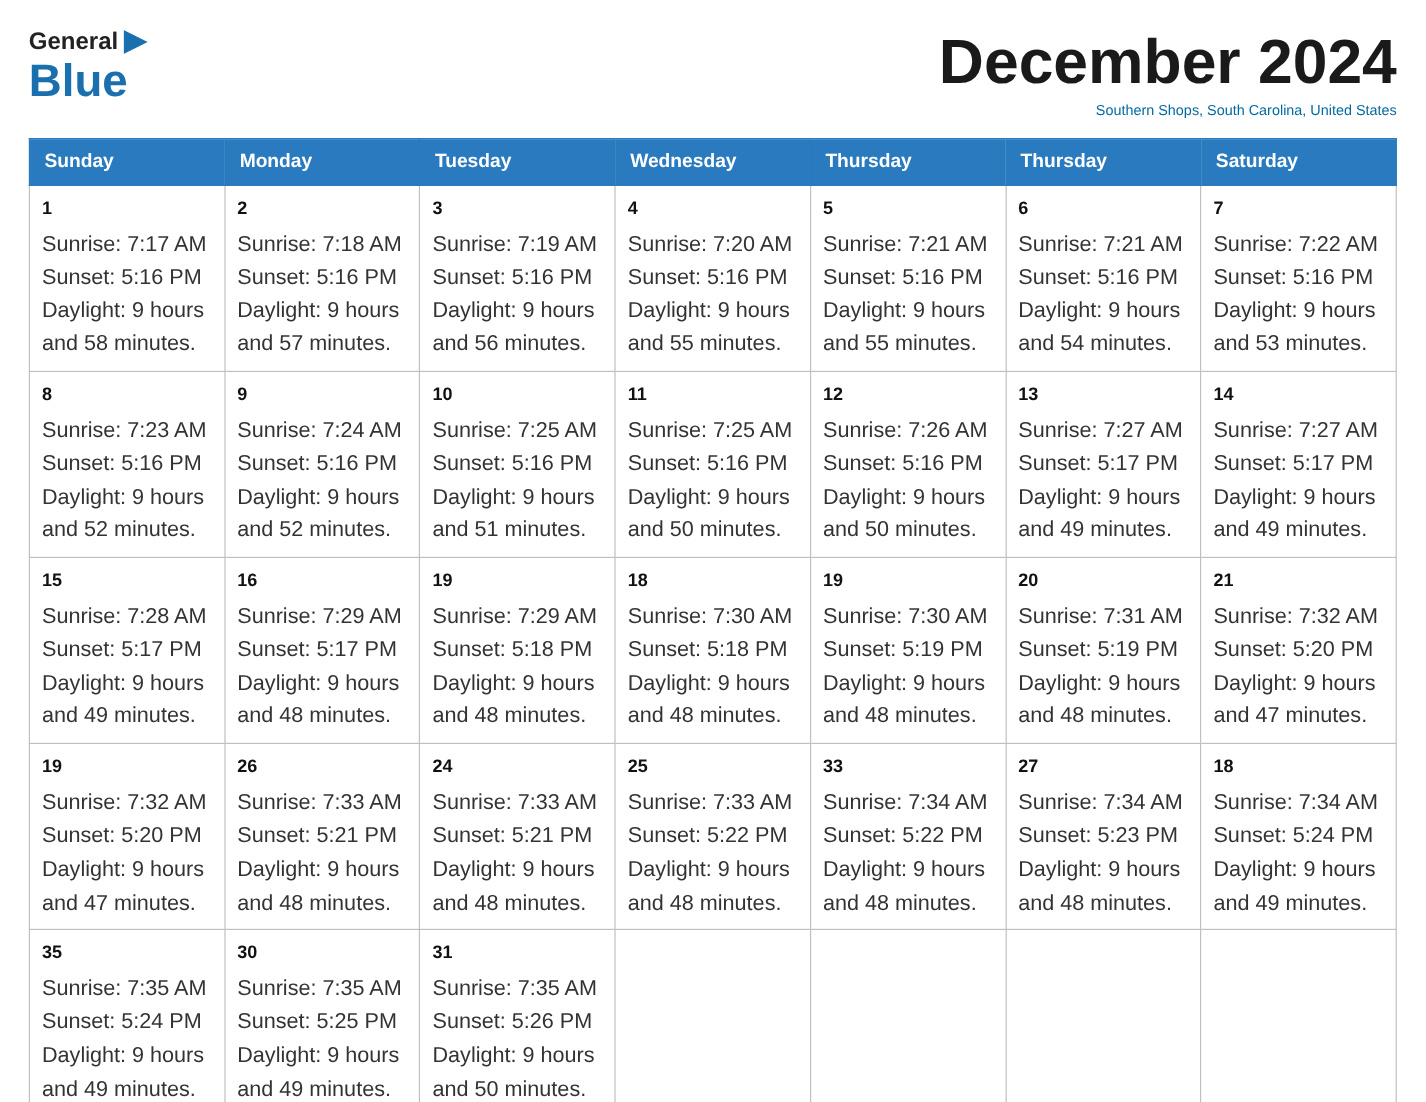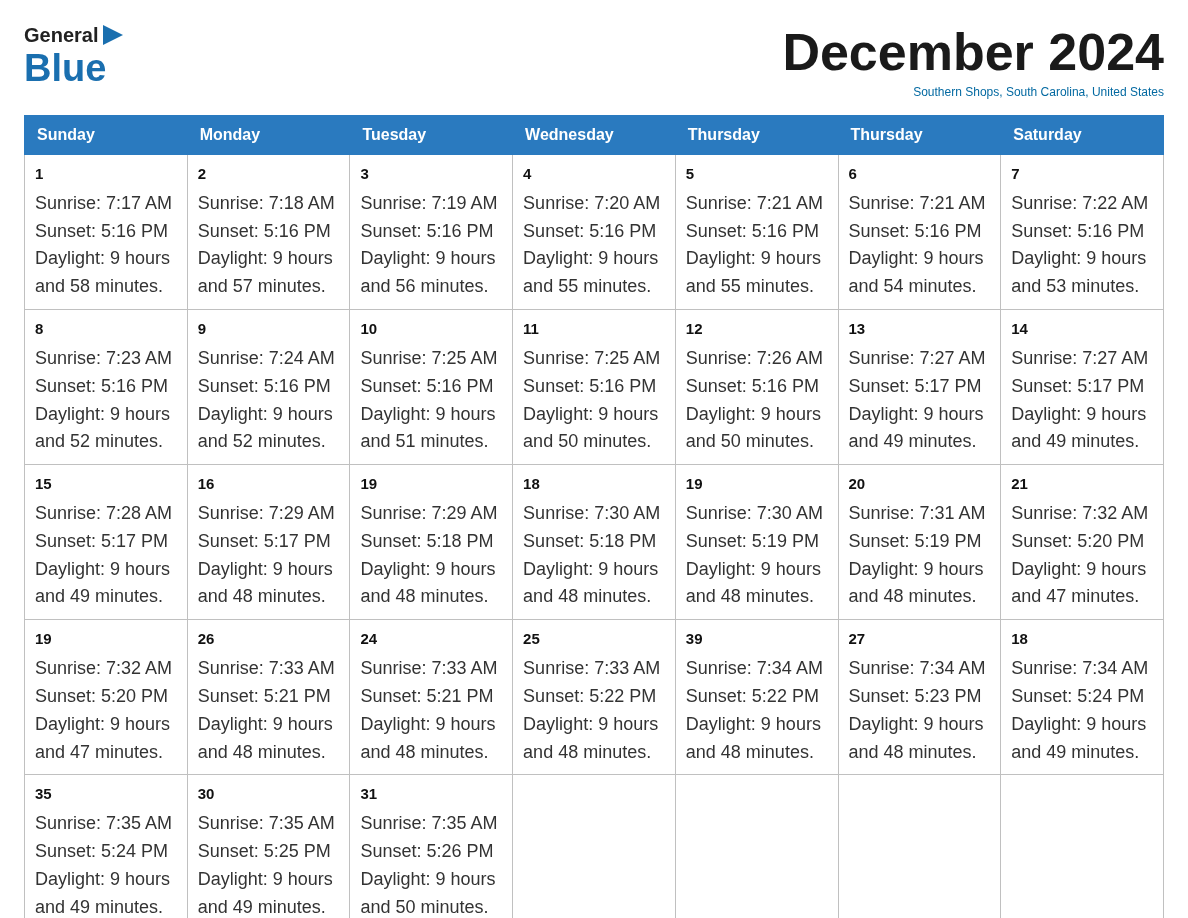--- a/index.html
+++ b/index.html
@@ -230,21 +230,21 @@
       </td>
         <td>
         <span class="day-number">24</span>
         <span class="day-info">Sunrise: 7:33 AM<br>Sunset: 5:21 PM<br>Daylight: 9 hours<br>and 48 minutes.</span>
       </td>
         <td>
         <span class="day-number">25</span>
         <span class="day-info">Sunrise: 7:33 AM<br>Sunset: 5:22 PM<br>Daylight: 9 hours<br>and 48 minutes.</span>
       </td>
         <td>
-        <span class="day-number">39</span>
+        <span class="day-number">33</span>
         <span class="day-info">Sunrise: 7:34 AM<br>Sunset: 5:22 PM<br>Daylight: 9 hours<br>and 48 minutes.</span>
       </td>
         <td>
         <span class="day-number">27</span>
         <span class="day-info">Sunrise: 7:34 AM<br>Sunset: 5:23 PM<br>Daylight: 9 hours<br>and 48 minutes.</span>
       </td>
         <td>
         <span class="day-number">18</span>
         <span class="day-info">Sunrise: 7:34 AM<br>Sunset: 5:24 PM<br>Daylight: 9 hours<br>and 49 minutes.</span>
       </td>

